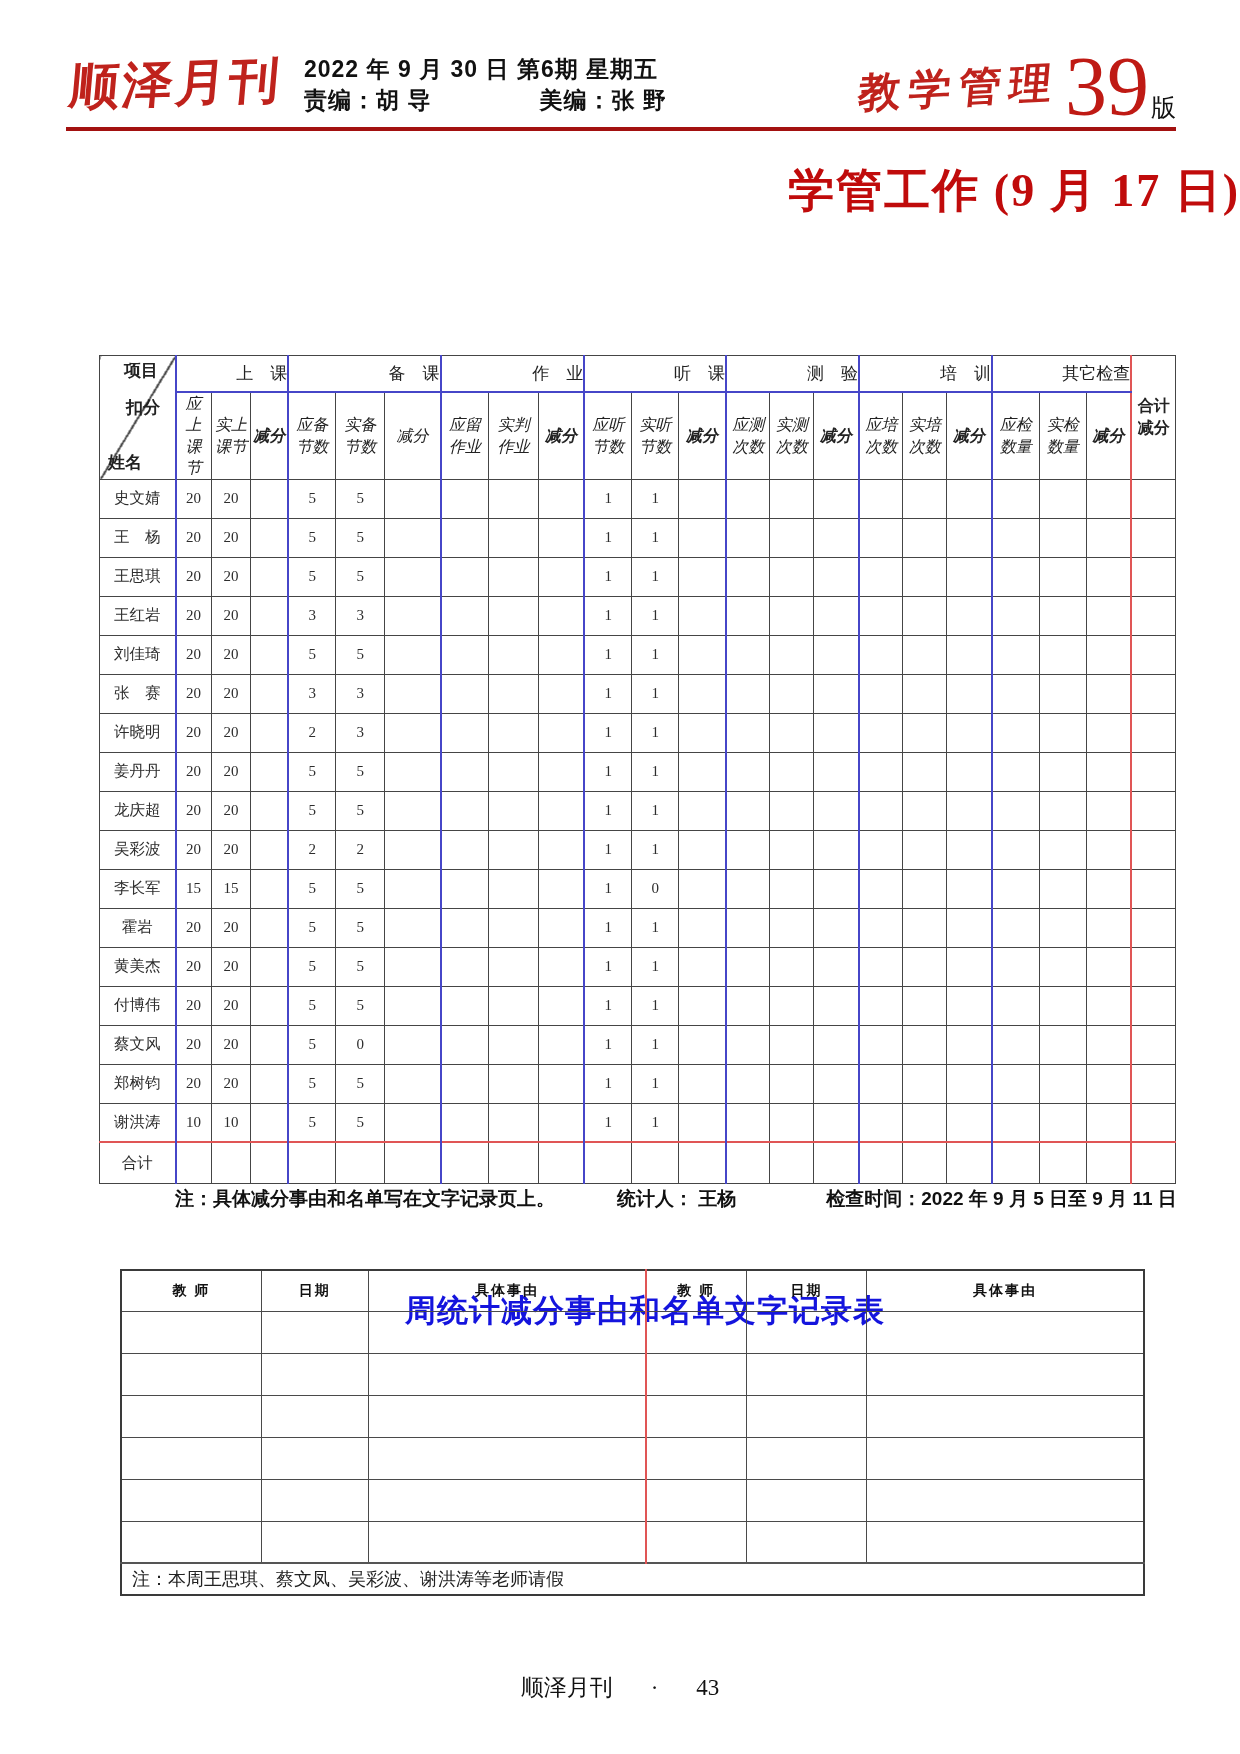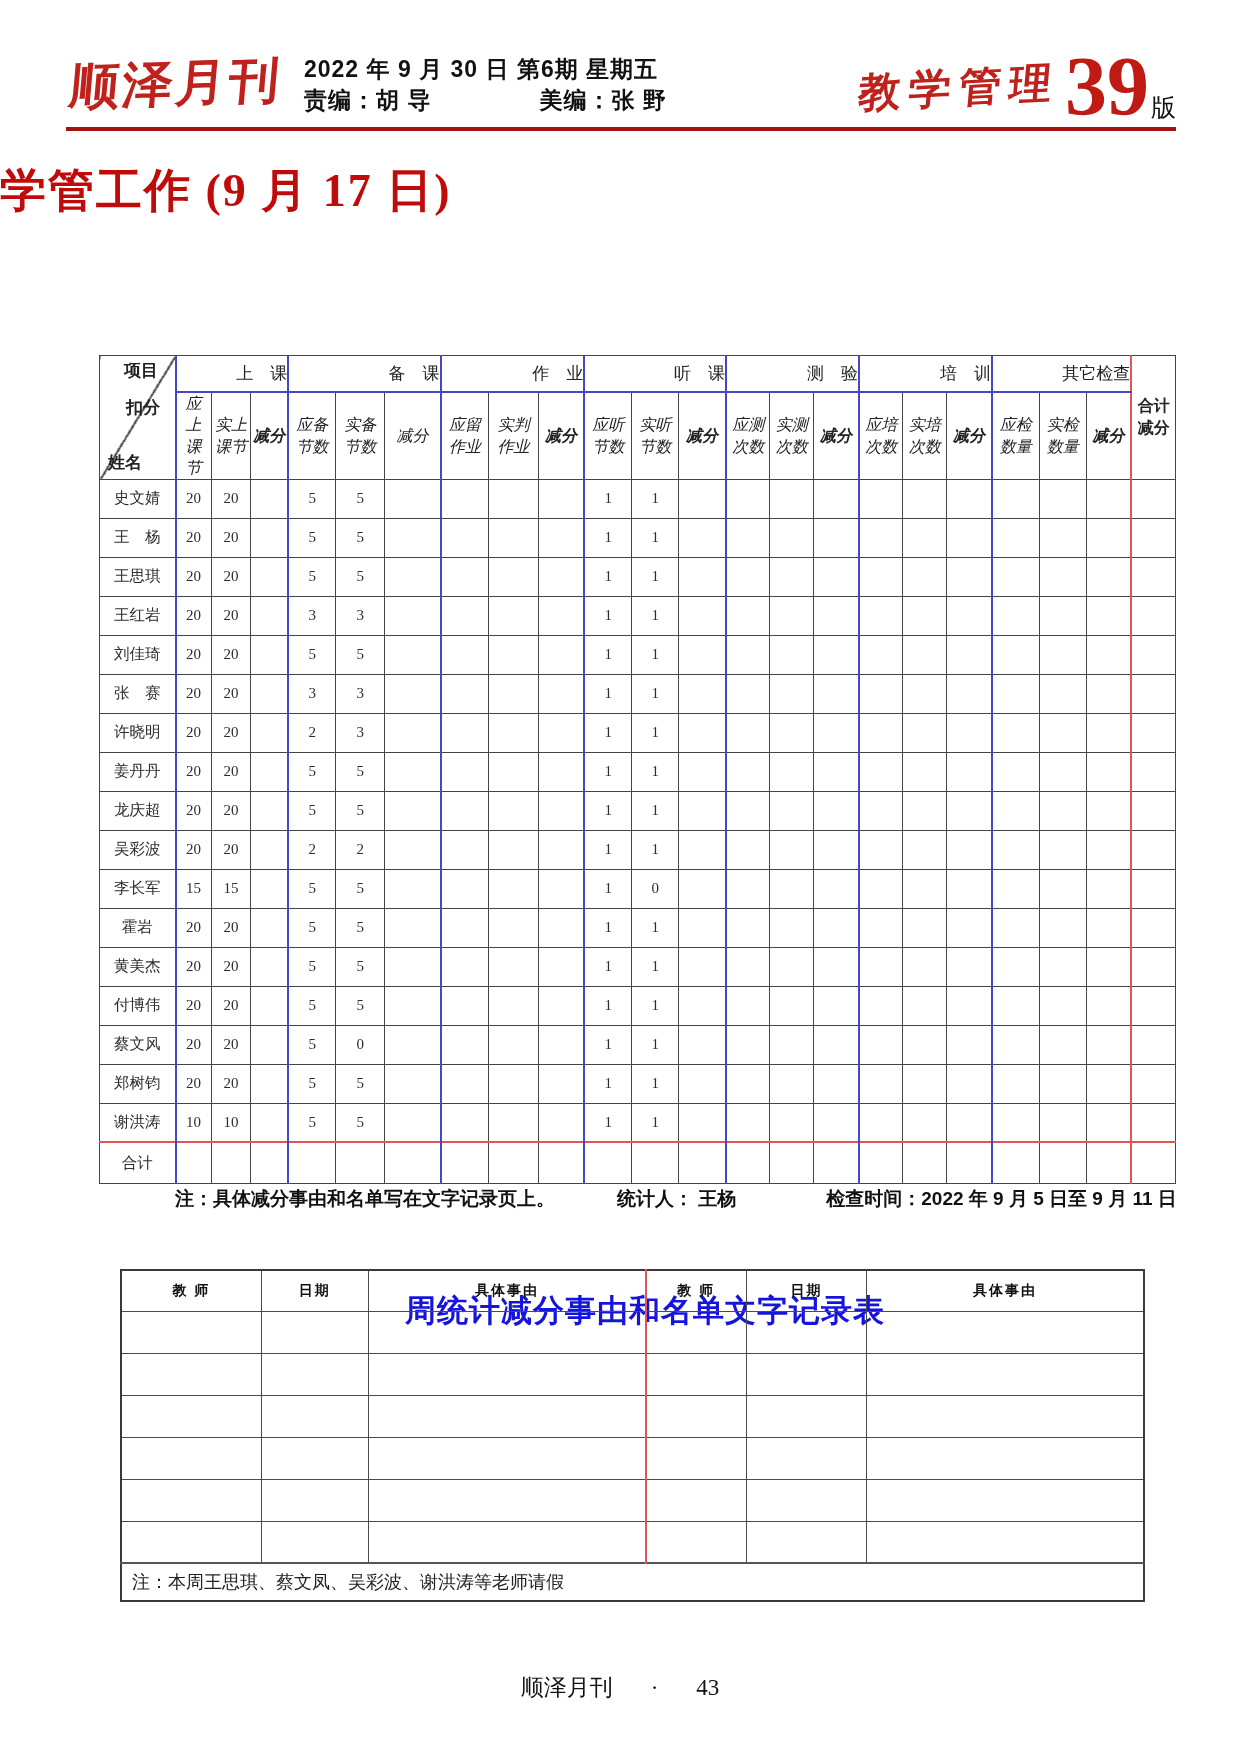--- a/index.html
+++ b/index.html
@@ -17,27 +17,27 @@
     white-space:nowrap;
   }
   .issue { margin-left:26px; padding-top:6px; font-family:"Liberation Sans", sans-serif; font-weight:bold; color:#111; }
   .issue-date { font-size:23px; line-height:30px; letter-spacing:1px; }
   .issue-editors { display:flex; gap:108px; font-size:23px; line-height:32px; letter-spacing:1px; }
   .section-wrap { margin-left:auto; display:flex; align-items:flex-end; }
   .section-name {
     font-family:"Liberation Serif", serif; font-weight:bold; font-size:42px; color:#bf221c;
     letter-spacing:8px; transform:skewX(-8deg) rotate(-3deg); margin-bottom:10px; white-space:nowrap;
   }
-  .page-no-big { font-family:"Liberation Serif", serif; font-weight:bold; font-size:84px; line-height:78px; color:#bf1a14; margin-left:6px; }
+  .page-no-big { font-family:"Liberation Serif", serif; font-weight:normal; font-size:84px; line-height:78px; color:#bf1a14; margin-left:6px; }
   .page-no-word { font-family:"Liberation Sans", sans-serif; font-size:25px; color:#111; margin:0 0 2px 2px; }
   .masthead-rule { position:absolute; top:127px; left:66px; right:64px; height:4px; background:#a31110; }
 
   
   .main-title {
-    position:absolute; top:160px; left:0; width:100%; margin:0; text-align:left;
+    position:absolute; top:160px; left:0; width:100%; margin:0; text-align:right;
     font-family:"Liberation Serif", serif; font-weight:bold; font-size:46px; color:#c00b0b; letter-spacing:2px;
   }
   .blue-title {
     position:absolute; left:0; width:100%; margin:0; text-align:center;
     font-family:"Liberation Sans", sans-serif; font-weight:bold; font-size:31px; color:#1414dd; letter-spacing:1px;
   }
   #t1-title { top:272px; }
   #t2-title { top:1290px;padding-left:25px; }
 
   
@@ -78,21 +78,21 @@
   .note-line .n2 { margin-left:62px; }
   .note-line .n3 { margin-left:90px; }
 
   
   .t2 { position:absolute; top:1269px; left:120px; width:1025px; border-collapse:collapse; table-layout:fixed; border:2px solid #3a3a3a; }
   .t2 th, .t2 td { border:1px solid #4a4a4a; padding:0; text-align:center; vertical-align:middle; }
   .t2 thead tr { height:41px; }
   .t2 tbody tr { height:42px; }
   .t2 th { font-family:"Liberation Sans", sans-serif; font-weight:bold; font-size:14px; color:#111; letter-spacing:2px; }
   .t2 .rb { border-left:2px solid #e05555; }
-  .t2 tr.note-row { height:38px; }
+  .t2 tr.note-row { height:32px; }
   .t2 tr.note-row td { text-align:left; padding-left:10px; font-family:"Liberation Serif", serif; font-size:18px; color:#222; border-top:2px solid #555; }
 
   
   .page-footer {
     position:absolute; top:1672px; left:0; width:100%; text-align:center;
     font-family:"Liberation Serif", serif; font-size:23px; color:#111;
   }
   .page-footer span { margin:0 19px; }
 </style>
 </head>

